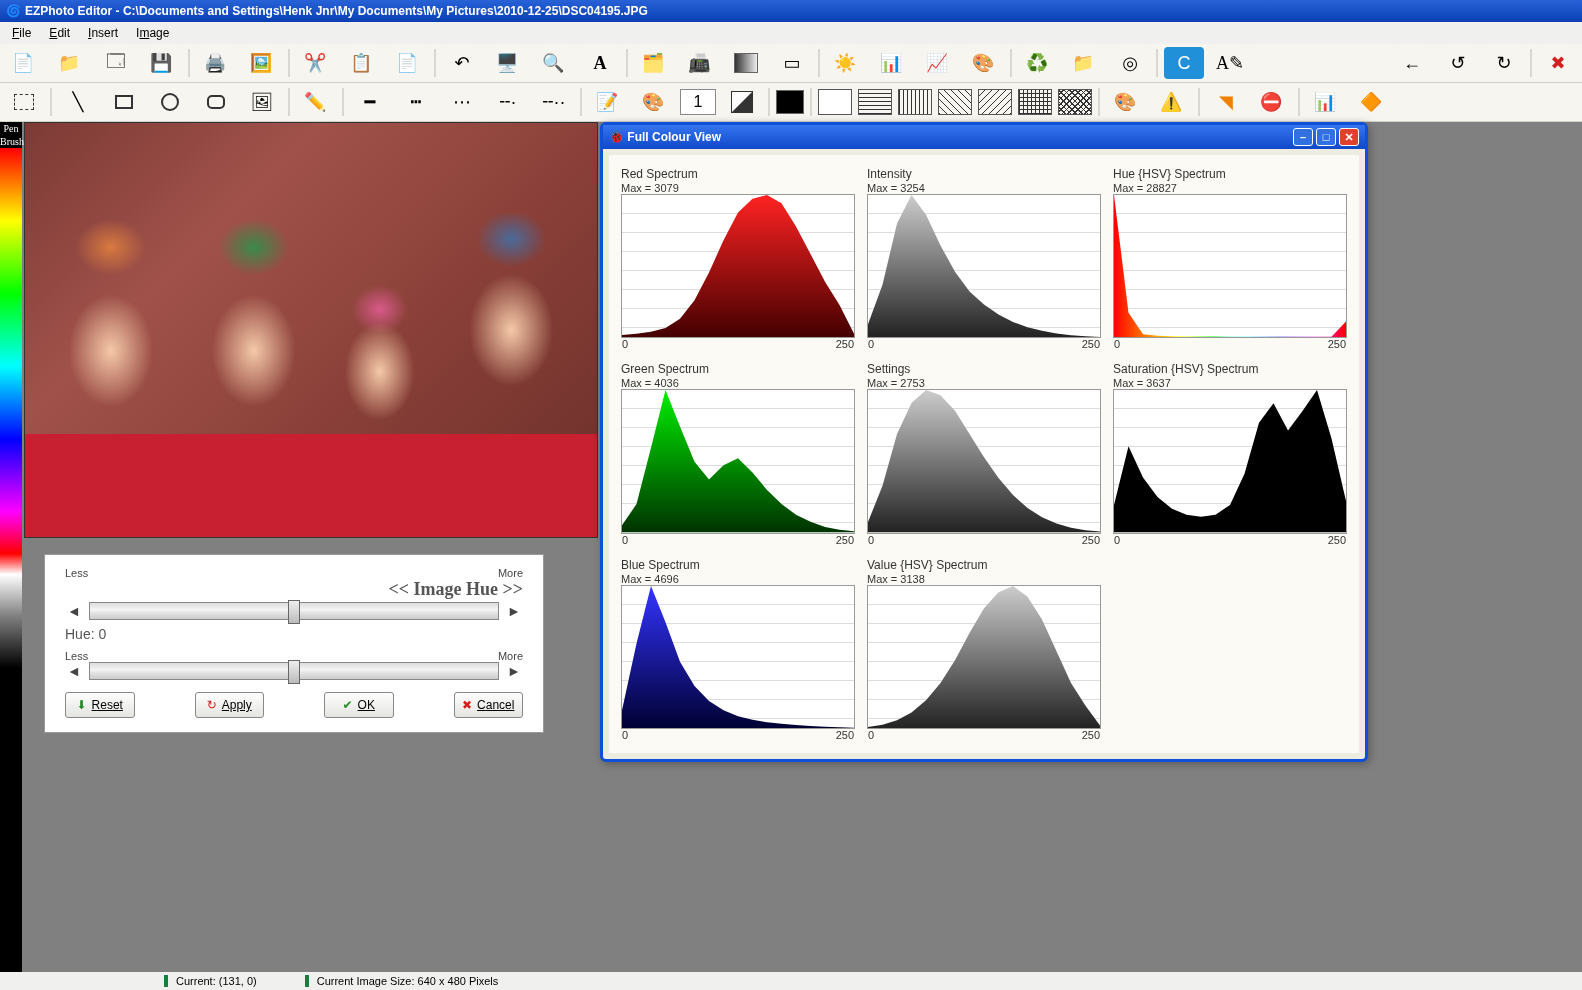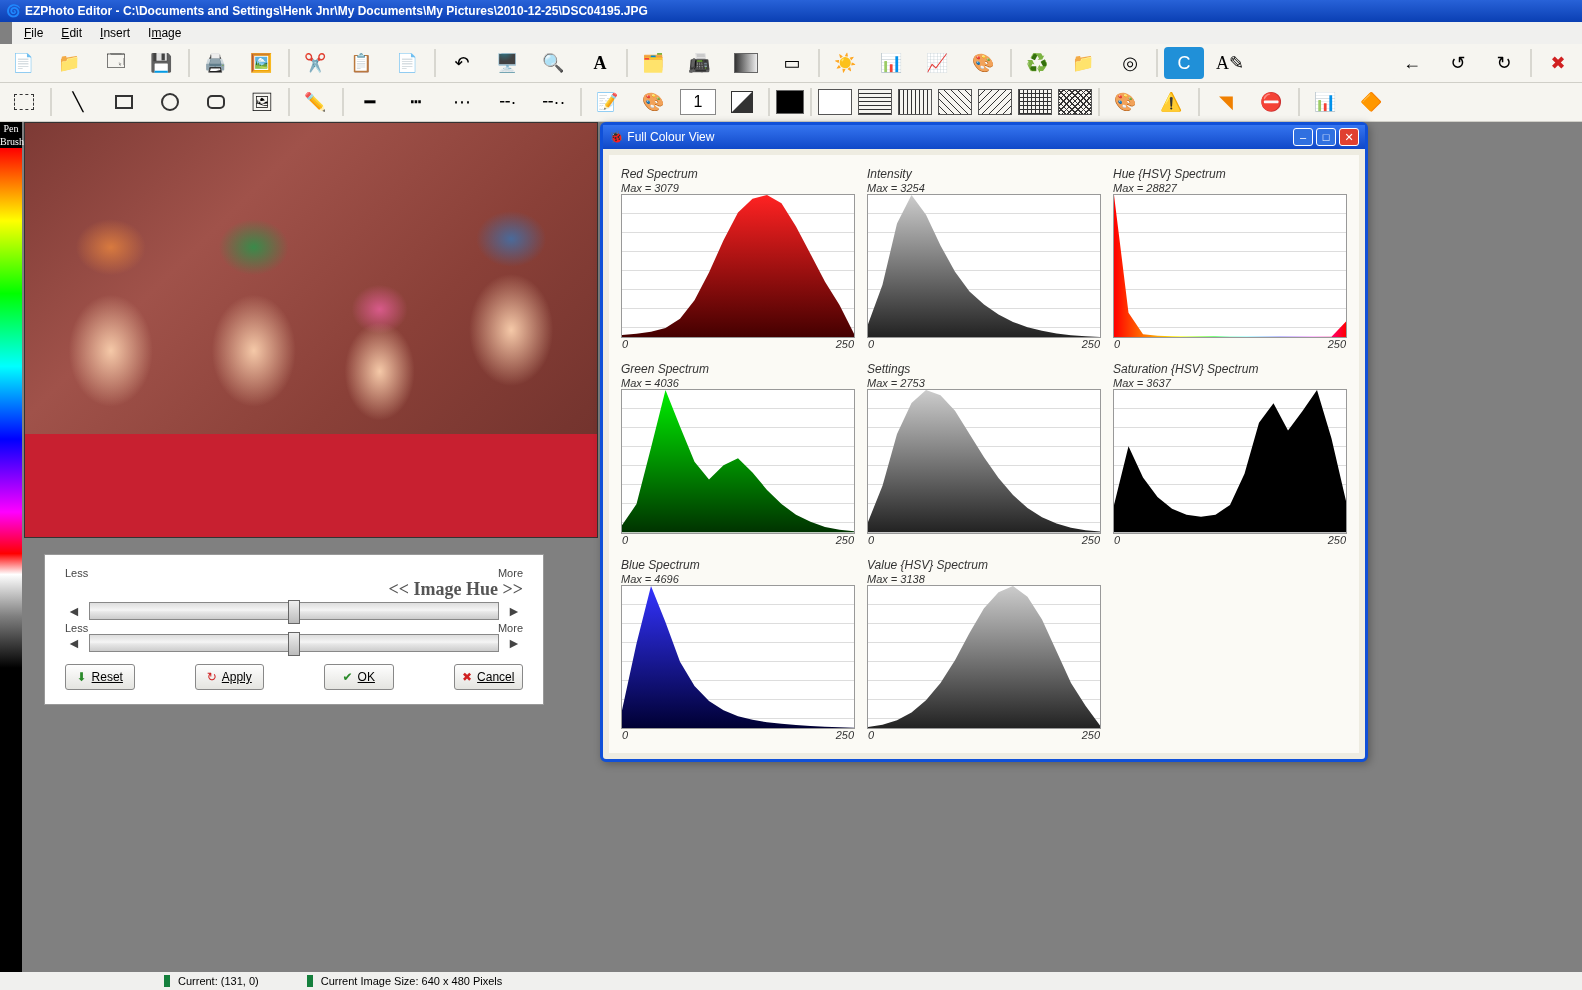--- a/index.html
+++ b/index.html
@@ -24,21 +24,20 @@
 }
 .titlebar .icon { margin-right: 4px; }
 .menubar {
   height: 22px;
   background: #f0f0ee;
   display: flex;
   align-items: center;
   padding: 0 4px;
   gap: 2px;
   font-size: 12px;
-  margin-left: 12px;
 }
 .menubar .menu-item {
   padding: 2px 8px;
   cursor: default;
 }
 .menubar .menu-item u { text-decoration: underline; }
 .toolbar {
   background: #f6f5f0;
   border-bottom: 1px solid #d0cfc8;
   display: flex;
@@ -194,42 +193,41 @@
   border-radius: 6px;
   box-shadow: 2px 2px 8px rgba(0,0,0,0.3);
 }
 .cw-titlebar {
   height: 24px;
   background: linear-gradient(to bottom, #3575f0, #1048c8);
   color: #fff;
   display: flex;
   align-items: center;
   padding: 0 6px;
-  font-weight: normal;
+  font-weight: bold;
   font-size: 12px;
   justify-content: space-between;
 }
 .cw-ctrls { display: flex; gap: 3px; }
 .cw-ctrl {
   width: 20px; height: 18px;
   border: 1px solid #fff;
   border-radius: 3px;
   display: flex; align-items: center; justify-content: center;
   font-size: 11px;
   cursor: pointer;
 }
 .cw-min { background: #3070e0; }
 .cw-max { background: #3070e0; }
 .cw-close { background: #e04030; }
 .cw-body {
   padding: 12px;
   background: #fbfaf5;
   margin: 6px;
   height: calc(100% - 36px);
-  font-style: italic;
 }
 .histo-grid {
   display: grid;
   grid-template-columns: repeat(3, 1fr);
   gap: 12px;
   height: 100%;
 }
 .histo-cell { display: flex; flex-direction: column; }
 .histo-title { font-size: 12px; color: #333; margin-bottom: 1px; }
 .histo-max { font-size: 11px; color: #333; }
@@ -246,21 +244,21 @@
   position: absolute;
   bottom: 0; left: 0; right: 0;
   height: 18px;
   background: #f0f0ee;
   display: flex;
   align-items: center;
   font-size: 11px;
   padding: 0 4px;
   gap: 40px;
 }
-.statusbar > span { padding: 0 8px; border-left: 6px solid #15803d; }
+.statusbar > span { padding: 0 8px; border-left: 4px solid #15803d; }
 .histo-plot::before {
   content: "";
   position: absolute;
   inset: 0;
   background-image: repeating-linear-gradient(to bottom, transparent 0, transparent 18px, #ddd 18px, #ddd 19px);
 }
 svg.hist { position: absolute; inset: 0; width: 100%; height: 100%; }
 .composite {
   flex: 1;
   border: 1px solid #999;
@@ -412,20 +410,21 @@
         <span>More</span>
       </div>
     <div class="slider-title">&lt;&lt; Image Hue &gt;&gt;</div>
     <div class="slider-row">
       <div class="arrow-btn">◄</div>
       <div class="slider-track">
           <div class="slider-thumb"></div>
         </div>
       <div class="arrow-btn">►</div>
     </div>
+    <div class="value-label">Hue: 0</div>
 
     <div class="slider-labels">
         <span>Less</span>
         <span>More</span>
       </div>
     <div class="slider-row">
       <div class="arrow-btn">◄</div>
       <div class="slider-track">
           <div class="slider-thumb"></div>
         </div>

